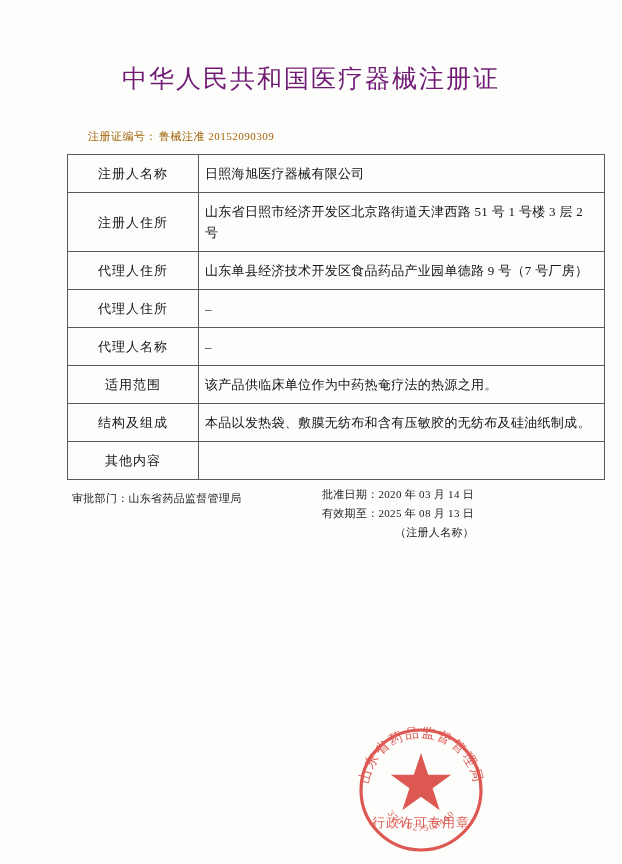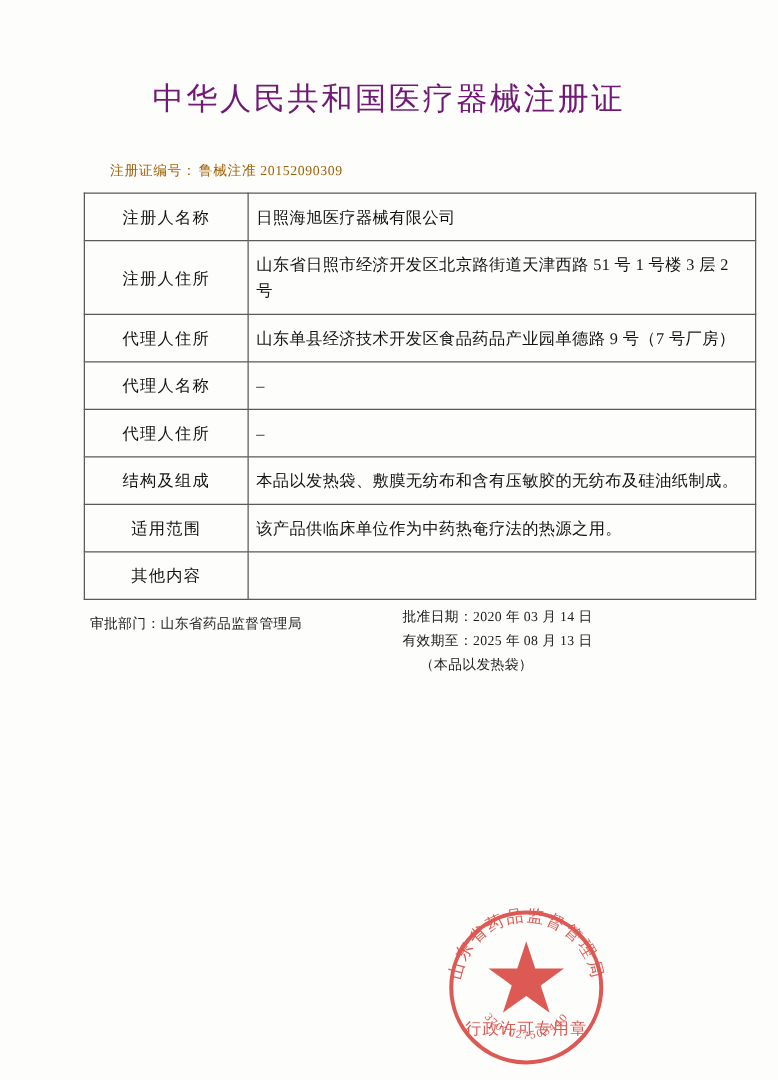--- a/index.html
+++ b/index.html
@@ -82,21 +82,21 @@
     top: 7px;
     letter-spacing: 0.3px;
   }
   .footer .right {
     position: absolute;
     left: 258px;
     top: 1px;
     line-height: 1.72;
     letter-spacing: 0.3px;
   }
-  .footer .right div { white-space: nowrap; }
+  .footer .right div { white-space: nowrap; text-align: right; }
   .footer .right .indent { padding-left: 14px; }
 
   
   .seal {
     position: absolute;
     left: 348px;
     top: 655px;
     width: 146px;
     height: 146px;
     pointer-events: none;
@@ -122,48 +122,48 @@
       </tr>
       <tr>
         <td class="lbl">注册人住所</td>
         <td class="val">山东省日照市经济开发区北京路街道天津西路 51 号 1 号楼 3 层 2 号</td>
       </tr>
       <tr>
         <td class="lbl">代理人住所</td>
         <td class="val">山东单县经济技术开发区食品药品产业园单德路 9 号（7 号厂房）</td>
       </tr>
       <tr>
+        <td class="lbl">代理人住所</td>
+        <td class="val dash">–</td>
+      </tr>
+      <tr>
         <td class="lbl">代理人名称</td>
         <td class="val dash">–</td>
       </tr>
       <tr>
-        <td class="lbl">代理人住所</td>
-        <td class="val dash">–</td>
+        <td class="lbl">适用范围</td>
+        <td class="val">该产品供临床单位作为中药热奄疗法的热源之用。</td>
       </tr>
       <tr>
         <td class="lbl">结构及组成</td>
         <td class="val">本品以发热袋、敷膜无纺布和含有压敏胶的无纺布及硅油纸制成。</td>
-      </tr>
-      <tr>
-        <td class="lbl">适用范围</td>
-        <td class="val">该产品供临床单位作为中药热奄疗法的热源之用。</td>
       </tr>
       <tr>
         <td class="lbl">其他内容</td>
         <td class="val"></td>
       </tr>
     </tbody>
   </table>
 
   <div class="footer">
     <div class="left">审批部门：山东省药品监督管理局</div>
     <div class="right">
       <div>批准日期：2020 年 03 月 14 日</div>
       <div>有效期至：2025 年 08 月 13 日</div>
-      <div class="indent">（本品以发热袋）</div>
+      <div class="indent">（注册人名称）</div>
     </div>
   </div>
 
   <div class="seal">
     <svg width="146" height="146" viewBox="0 0 146 146" xmlns="http://www.w3.org/2000/svg">
       <defs>
         <path id="arcTop" d="M 20,73 A 53,53 0 0 1 126,73"></path>
         <path id="arcBottom" d="M 32,73 A 41,41 0 0 0 114,73"></path>
       </defs>
       <g opacity="0.82">

